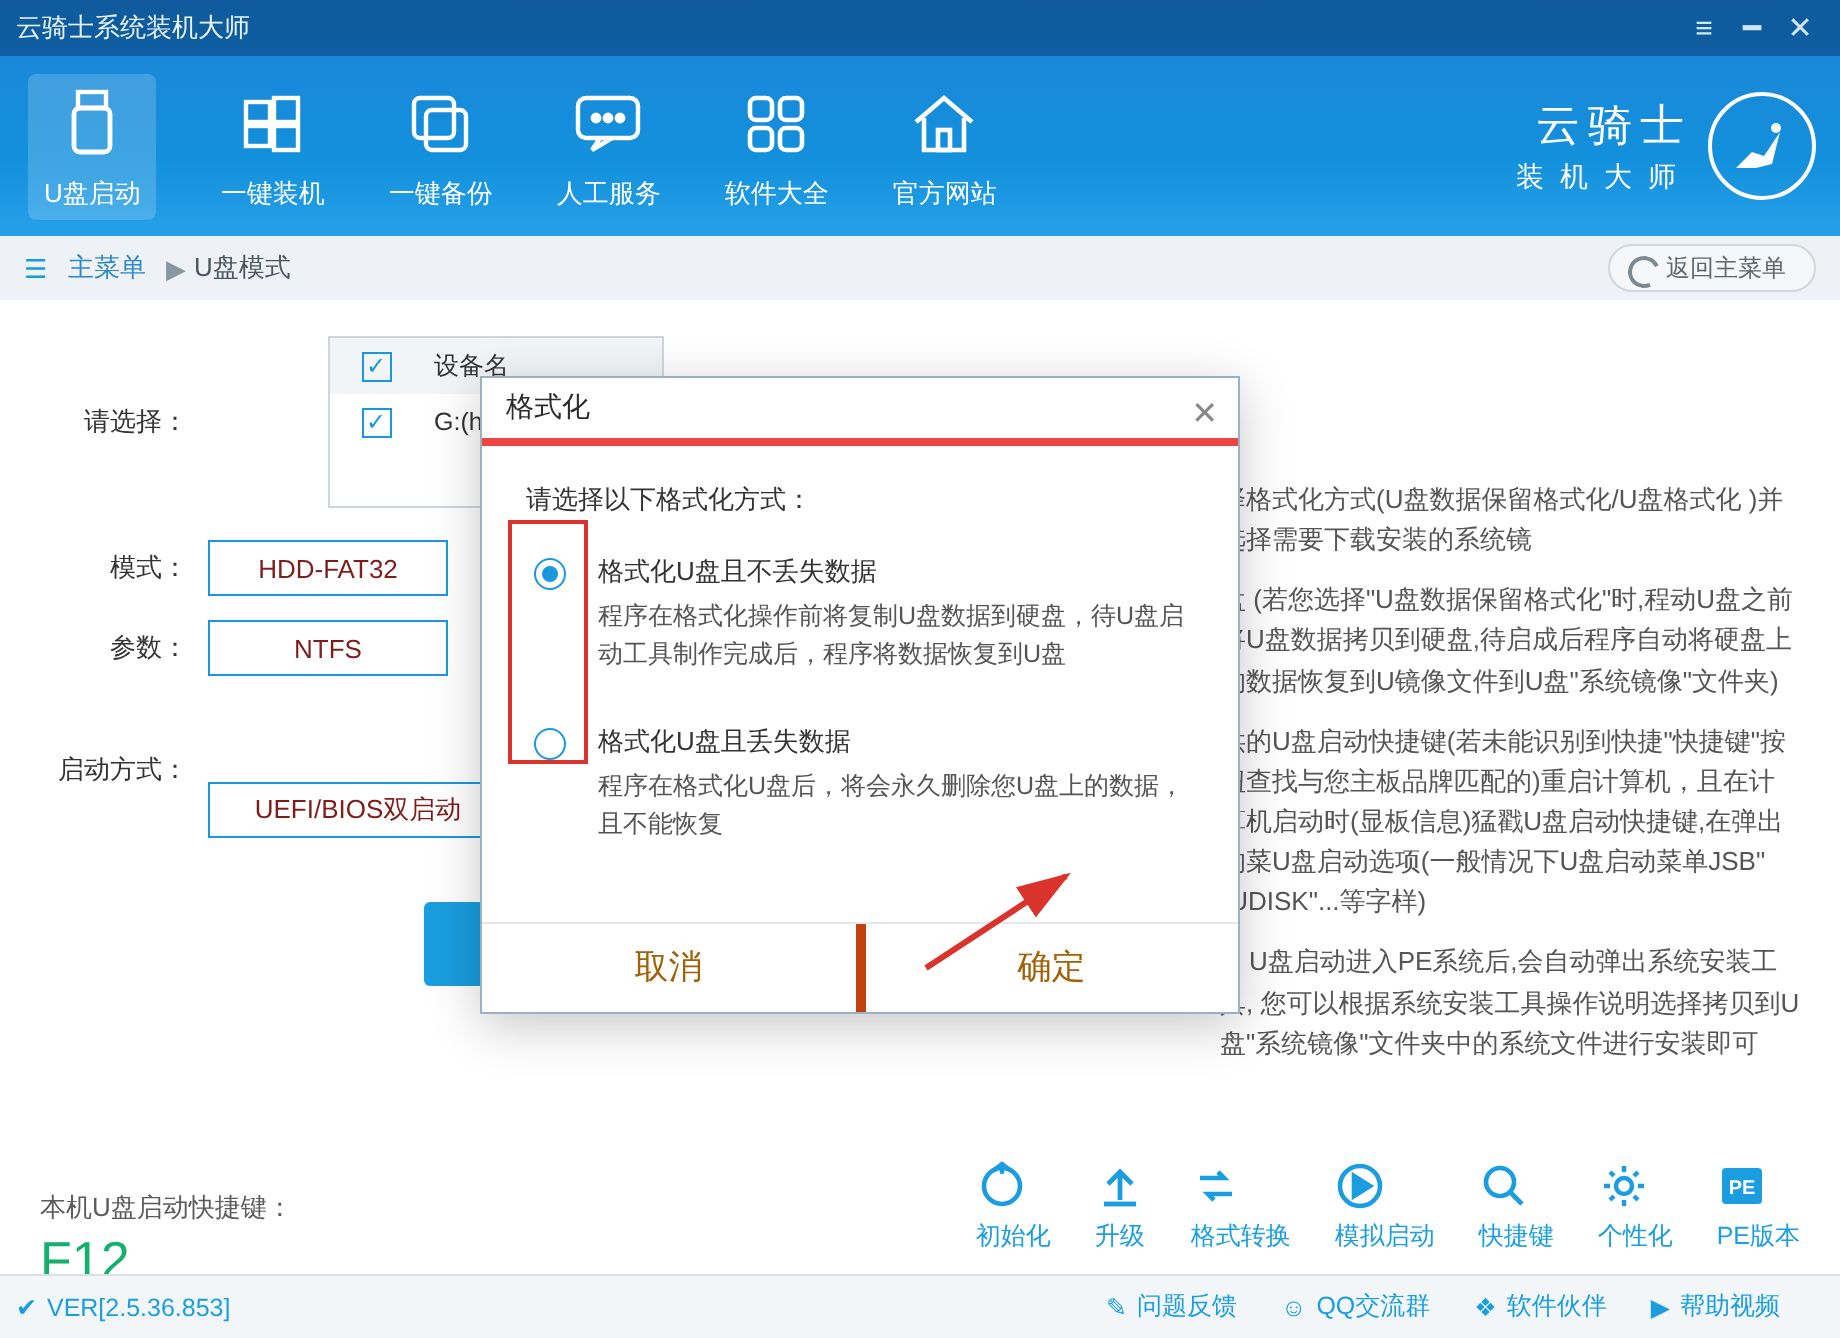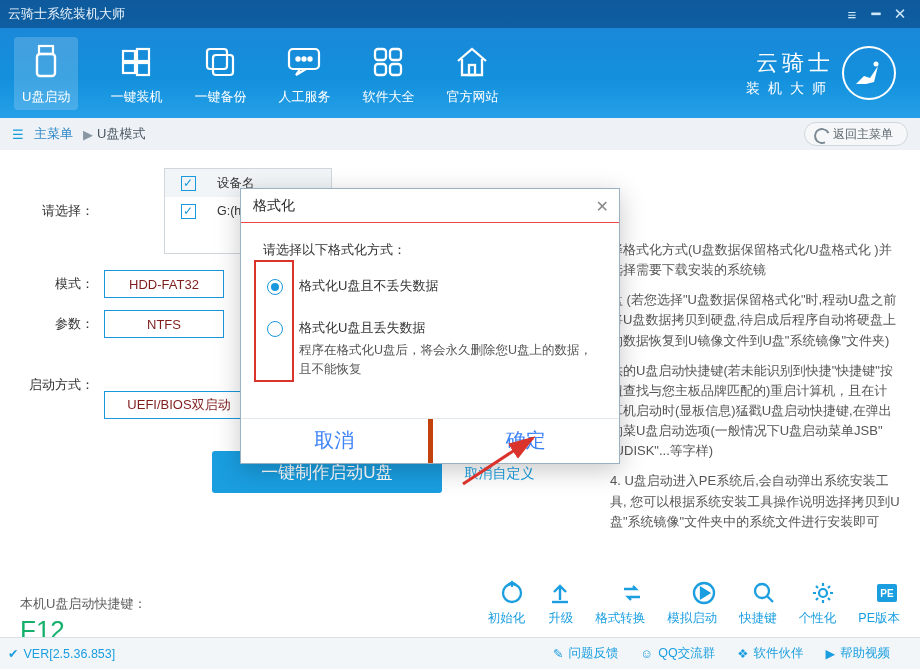--- a/index.html
+++ b/index.html
@@ -7,21 +7,21 @@
   
   .title-bar { height:28px; background:linear-gradient(#0e5a9c,#0e5ea1); color:#e9f3fb; display:flex; align-items:center; padding:0 8px; font-size:13px; }
   .title-bar .title-text { flex:1; }
   .title-bar .win-icon { width:24px; text-align:center; font-size:15px; color:#cfe7f7; cursor:pointer; }
   
   .header { height:90px; background:linear-gradient(#1a88d8,#1390dc 55%,#25a0e8); position:relative; display:flex; align-items:center; padding:0 22px; }
   .tool-item { display:flex; flex-direction:column; align-items:center; margin-right:32px; color:#fff; cursor:pointer; }
   .tool-item .ticon { width:42px; height:42px; display:flex; align-items:center; justify-content:center; }
   .tool-item .tlabel { font-size:13px; margin-top:5px; }
   .tool-item.active { background:rgba(255,255,255,0.18); border-radius:4px; padding:4px 8px; margin-left:-8px; }
-  .brand { position:absolute; right:24px; top:18px; display:flex; align-items:center; color:#fff; }
+  .brand { position:absolute; right:12px; top:18px; display:flex; align-items:center; color:#fff; }
   .brand .brand-text { display:flex; flex-direction:column; align-items:flex-end; margin-right:8px; }
   .brand .brand-cn { font-size:22px; letter-spacing:4px; }
   .brand .brand-sub { font-size:14px; letter-spacing:8px; margin-top:2px; }
   .brand .brand-circle { width:54px; height:54px; border:2.5px solid #fff; border-radius:50%; display:flex; align-items:center; justify-content:center; }
   
   .bc-row { height:32px; background:#eef2f6; display:flex; align-items:center; padding:0 12px; font-size:13px; color:#4a5660; position:relative; }
   .bc-ham { width:22px; display:inline-block; color:#169cdd; }
   .bc-main { color:#2f88c8; margin-right:6px; }
   .bc-sep { color:#8a97a2; margin:0 4px; }
   .bc-return { position:absolute; right:12px; top:4px; height:24px; background:#f6f7f8; border:1px solid #d0d7de; border-radius:14px; padding:0 14px 0 28px; font-size:12px; color:#5a6770; cursor:pointer; line-height:22px; }
@@ -41,41 +41,41 @@
   .sel-box { width:120px; height:28px; border:1.5px solid #1998dd; color:#7f1d1d; display:flex; align-items:center; justify-content:center; font-size:13px; cursor:pointer; }
   .big-btn { width:230px; height:42px; margin-left:190px; margin-top:20px; background:#1a9ee0; color:#fff; border:none; font-size:17px; border-radius:3px; cursor:pointer; display:inline-flex; align-items:center; justify-content:center; }
   .cancel-custom { display:inline-block; margin-left:18px; color:#1a9ee0; font-size:14px; cursor:pointer; }
   .right-desc { position:absolute; left:610px; right:20px; top:90px; font-size:13px; color:#555; line-height:1.55; }
   .right-desc p { margin-bottom:10px; }
   
   .sc-row { position:absolute; left:20px; top:595px; font-size:13px; color:#5c5c5c; }
   .sc-key { font-size:26px; color:#15b06b; font-weight:500; margin-top:2px; }
   
   .bottom-icons { position:absolute; right:20px; bottom:42px; display:flex; }
-  .bicon { display:flex; flex-direction:column; align-items:flex-end; margin-left:22px; color:#1a9ee0; font-size:12.5px; cursor:pointer; }
+  .bicon { display:flex; flex-direction:column; align-items:flex-start; margin-left:22px; color:#1a9ee0; font-size:12.5px; cursor:pointer; }
   .bicon svg { margin-bottom:4px; }
   
   .status-bar { position:absolute; bottom:0; left:0; right:0; height:32px; background:#f3f6f8; border-top:1px solid #d8e0e6; display:flex; align-items:center; font-size:12.5px; color:#1a9ee0; padding:0 8px; }
   .status-bar .sitem { display:flex; align-items:center; margin-right:22px; cursor:pointer; }
   .status-bar .sitem .sico { margin-right:5px; }
   .status-bar .spacer { flex:1; }
   
   .dialog { position:absolute; left:240px; top:188px; width:380px; background:#fff; border:1px solid #9ab1c1; box-shadow:0 6px 24px rgba(0,0,0,0.22); }
-  .dlg-title { height:34px; display:flex; align-items:center; padding:0 12px; font-size:14px; color:#2b2b2b; border-bottom:1px solid #ef4444; }
+  .dlg-title { height:34px; display:flex; align-items:center; padding:0 12px; font-size:14px; color:#2b2b2b; border-bottom:4px solid #ef4444; }
   .dlg-close { position:absolute; right:10px; top:8px; font-size:16px; color:#888; cursor:pointer; }
   .dlg-body { padding:18px 22px 14px; font-size:13px; color:#333; }
   .dlg-body .lead { margin-bottom:18px; }
   .opt { position:relative; padding-left:36px; margin-bottom:24px; }
   .opt .radio { position:absolute; left:4px; top:2px; width:16px; height:16px; border:1.8px solid #1998dd; border-radius:50%; display:flex; align-items:center; justify-content:center; cursor:pointer; }
   .opt .radio.sel::after { content:""; width:8px; height:8px; background:#1998dd; border-radius:50%; }
   .opt .otitle { margin-bottom:4px; }
   .opt .odesc { color:#555; font-size:12.5px; line-height:1.55; }
   .red-box { position:absolute; left:254px; top:260px; width:40px; height:122px; border:2.5px solid #d9332b; pointer-events:none; }
   .dlg-foot { display:flex; border-top:1px solid #e3e8ec; }
-  .dlg-foot .dbtn { flex:1; height:44px; display:flex; align-items:center; justify-content:center; font-size:20px; cursor:pointer; color:#3b82f6; }
+  .dlg-foot .dbtn { flex:1; height:44px; display:flex; align-items:center; justify-content:center; font-size:17px; cursor:pointer; color:#a16207; }
   .dlg-foot .dbtn + .dbtn { border-left:5px solid #c2410c; }
   
   .arrow-svg { position:absolute; left:455px; top:432px; pointer-events:none; }
 </style>
 </head>
 <body>
 
 <div class="title-bar">
   <span class="title-text">云骑士系统装机大师</span>
   <span class="win-icon">≡</span>
@@ -296,20 +296,21 @@
 <div class="dialog">
   <div class="dlg-title">
     <span>格式化</span>
     <span class="dlg-close">✕</span>
   </div>
   <div class="dlg-body">
     <div class="lead">请选择以下格式化方式：</div>
     <div class="opt">
       <span class="radio sel"></span>
       <div class="otitle">格式化U盘且不丢失数据</div>
+      <div class="odesc">程序在格式化操作前将复制U盘数据到硬盘，待U盘启动工具制作完成后，程序将数据恢复到U盘</div>
     </div>
     <div class="opt">
       <span class="radio"></span>
       <div class="otitle">格式化U盘且丢失数据</div>
       <div class="odesc">程序在格式化U盘后，将会永久删除您U盘上的数据，且不能恢复</div>
     </div>
   </div>
   <div class="dlg-foot">
     <div class="dbtn">取消</div>
     <div class="dbtn">确定</div>

